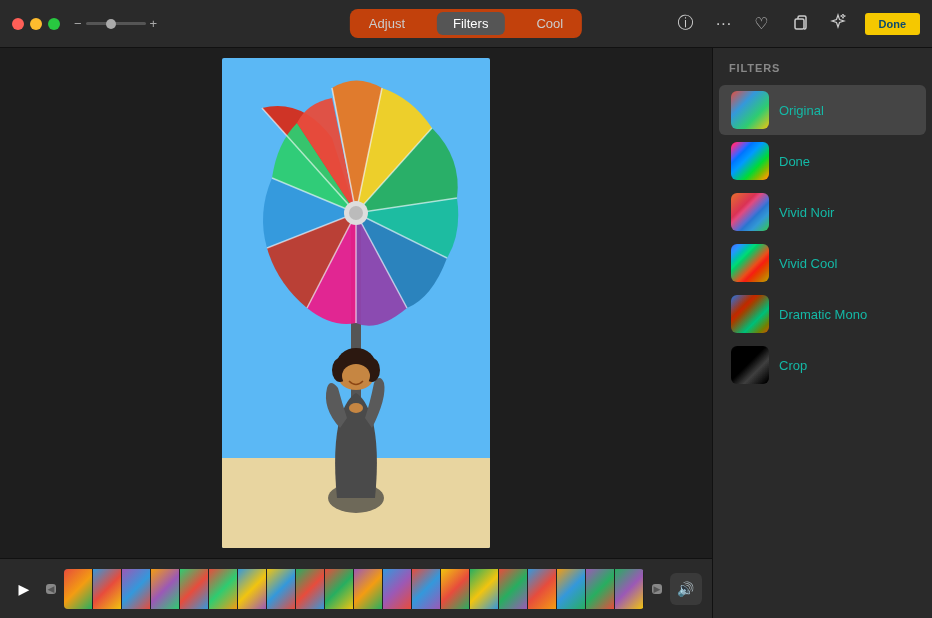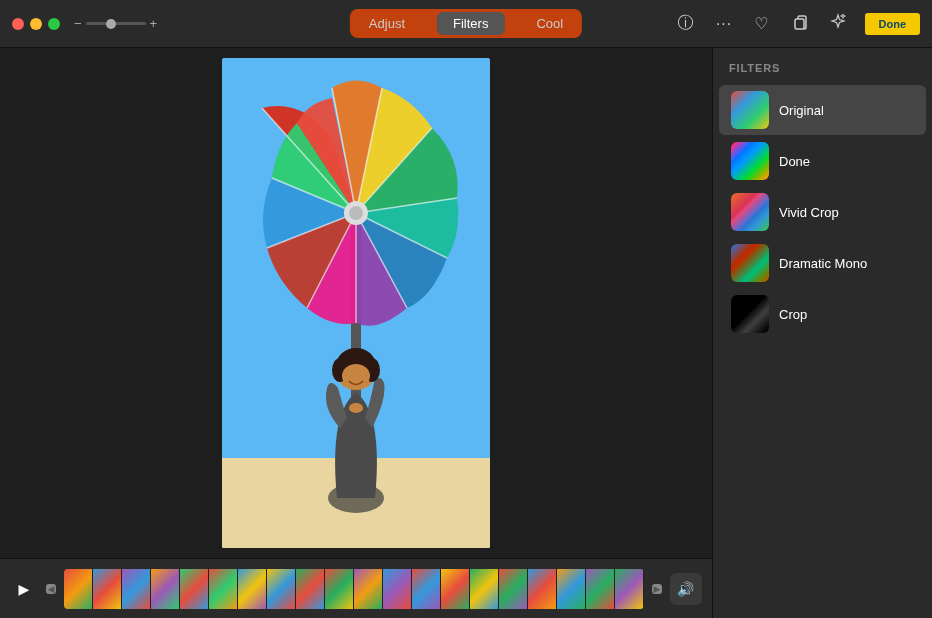--- a/index.html
+++ b/index.html
@@ -274,21 +274,21 @@
     }
     .filter-thumb {
       width: 38px;
       height: 38px;
       border-radius: 6px;
       overflow: hidden;
       flex-shrink: 0;
     }
     .filter-name {
       font-size: 13px;
-      color: #ffffff;
+      color: #14b8a6;
       font-weight: 400;
     }
 
     
     .thumb-original { background: linear-gradient(135deg, #e74c3c, #3498db, #2ecc71, #f1c40f); }
     .thumb-vivid { background: linear-gradient(135deg, #ff2d55, #007aff, #34c759, #ff9500); filter: saturate(1.5); }
     .thumb-vivid-warm { background: linear-gradient(135deg, #ff6b35, #ff2d55, #007aff, #34c759); filter: saturate(1.5) sepia(0.3); }
     .thumb-vivid-cool { background: linear-gradient(135deg, #007aff, #34c759, #ff2d55, #ff9500); filter: saturate(1.5) hue-rotate(20deg); }
     .thumb-dramatic { background: linear-gradient(135deg, #c0392b, #2980b9, #27ae60, #d35400); filter: contrast(1.4); }
     .thumb-dramatic-warm { background: linear-gradient(135deg, #c0392b, #2980b9, #27ae60, #d35400); filter: contrast(1.4) sepia(0.4); }
@@ -457,23 +457,27 @@
         <span class="filter-name">Original</span>
       </div>
 
       <div class="filter-item">
         <div class="filter-thumb thumb-vivid"></div>
         <span class="filter-name">Done</span>
       </div>
 
       <div class="filter-item">
         <div class="filter-thumb thumb-vivid-warm"></div>
-        <span class="filter-name">Vivid Crop</span>
-      </div>
-
+        <span class="filter-name">Vivid Noir</span>
+      </div>
+
+      <div class="filter-item">
+        <div class="filter-thumb thumb-vivid-cool"></div>
+        <span class="filter-name">Vivid Cool</span>
+      </div>
 
 
 
       <div class="filter-item">
         <div class="filter-thumb thumb-dramatic-cool"></div>
         <span class="filter-name">Dramatic Mono</span>
       </div>
 
 
 

